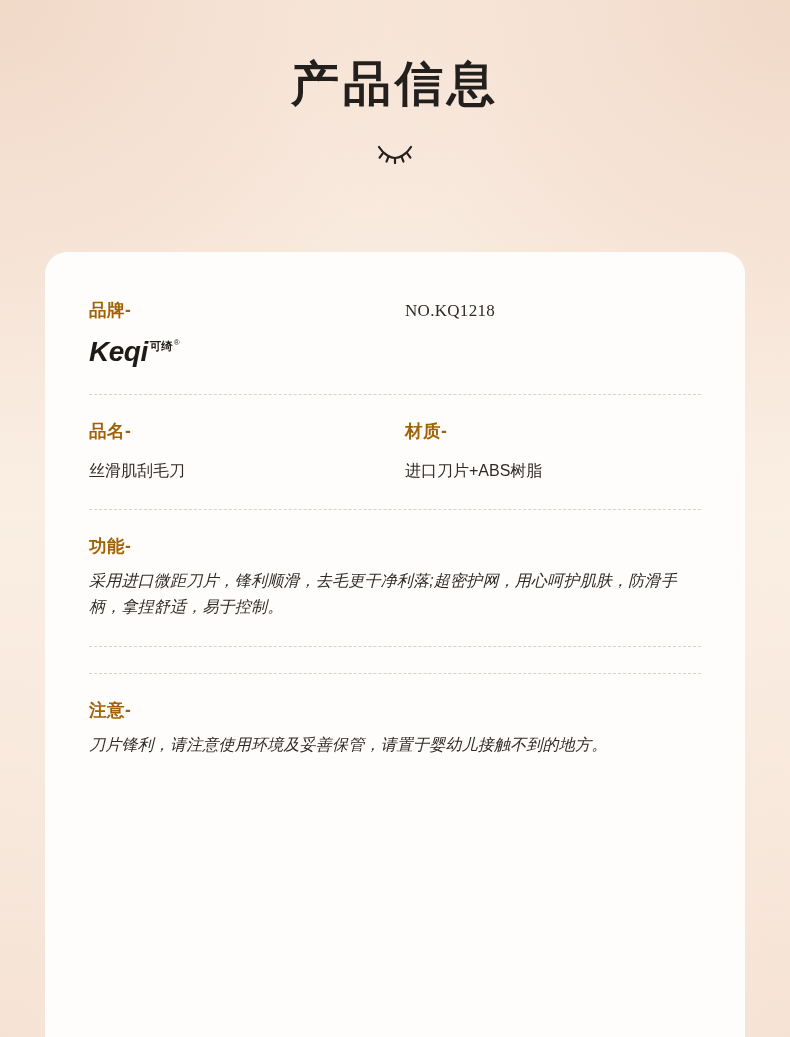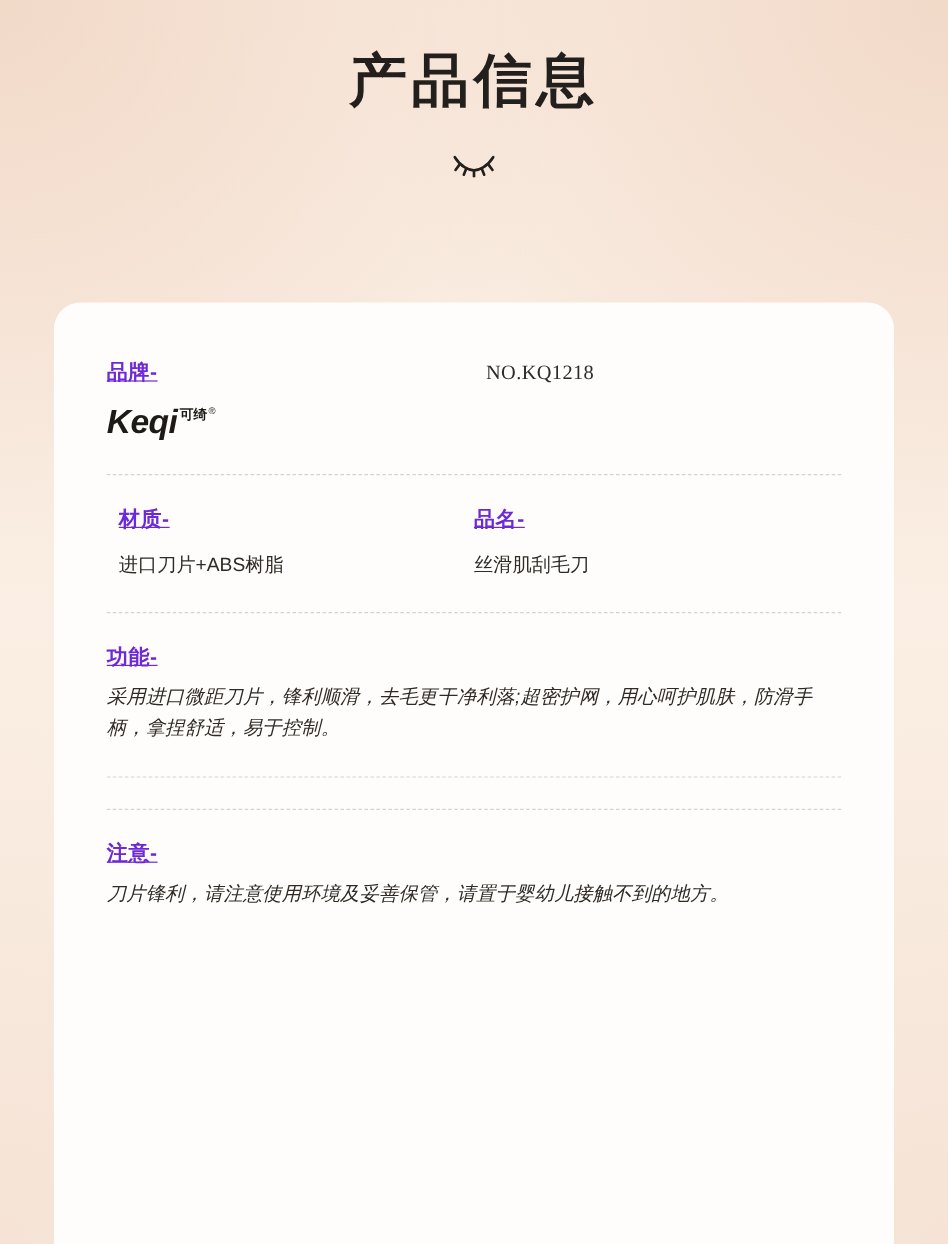--- a/index.html
+++ b/index.html
@@ -32,21 +32,21 @@
       radial-gradient(circle at 100% 100%, rgba(243,221,205,0.7) 0%, rgba(243,221,205,0) 40%);
     pointer-events: none;
   }
   .title {
     position: relative;
     text-align: center;
     font-size: 48px;
     font-weight: bold;
     color: #231f1c;
     letter-spacing: 4px;
-    padding-top: 44px;
+    padding-top: 60px;
     line-height: 1;
   }
   .divider-icon {
     position: relative;
     text-align: center;
     margin-top: 34px;
     height: 24px;
     color: #231f1c;
   }
   .divider-icon svg { display: inline-block; vertical-align: middle; }
@@ -69,24 +69,23 @@
   }
   .col {
     width: 50%;
     box-sizing: border-box;
   }
   .col.right { padding-left: 10px; }
 
   .field-label {
     font-size: 17.5px;
     font-weight: bold;
-    color: #6d28d9;
+    color: #a16207;
     letter-spacing: 0.5px;
     margin-bottom: 16px;
-    text-decoration: underline;
   }
   .field-value {
     font-size: 16px;
     color: #2f2a26;
     line-height: 1.5;
   }
   .field-value.latin {
     font-family: "Liberation Serif", serif;
     font-size: 17px;
     letter-spacing: 0.3px;
@@ -174,28 +173,28 @@
         </div>
       </div>
       <div class="col right">
         <div class="field-value latin">NO.KQ1218</div>
       </div>
     </div>
 
     <hr class="sep">
 
     <div class="row">
+      <div class="col left">
+        <div class="field-label">品名-</div>
+        <div class="field-value">丝滑肌刮毛刀</div>
+      </div>
       <div class="col right">
         <div class="field-label">材质-</div>
         <div class="field-value">进口刀片+ABS树脂</div>
       </div>
-      <div class="col left">
-        <div class="field-label">品名-</div>
-        <div class="field-value">丝滑肌刮毛刀</div>
-      </div>
     </div>
 
     <hr class="sep">
 
     <div class="block">
       <div class="field-label">功能-</div>
       <div class="para">采用进口微距刀片，锋利顺滑，去毛更干净利落;超密护网，用心呵护肌肤，防滑手柄，拿捏舒适，易于控制。</div>
     </div>
 
     <hr class="sep">

